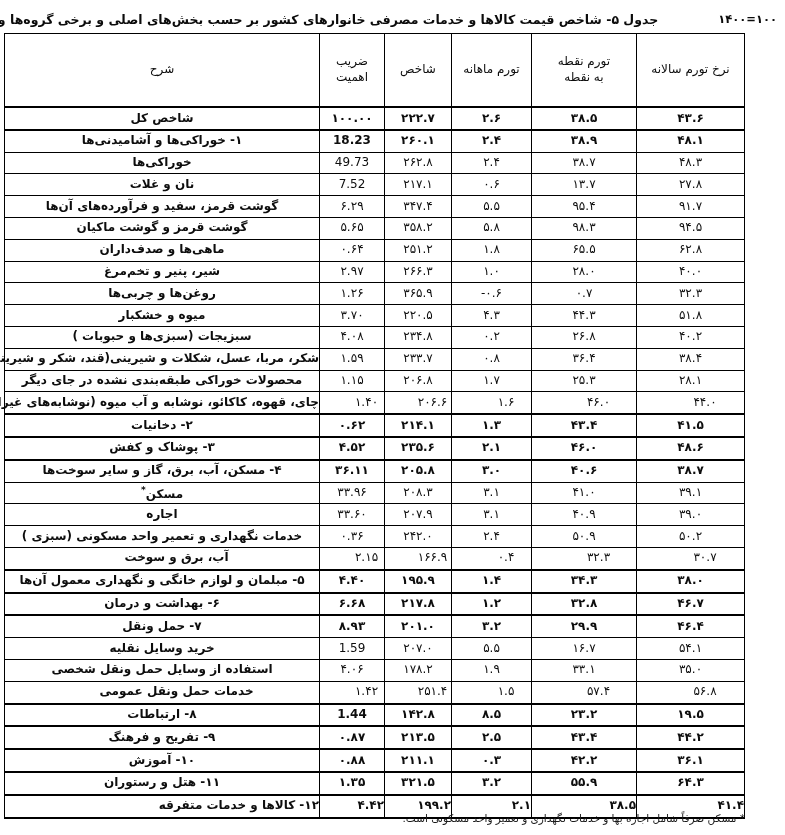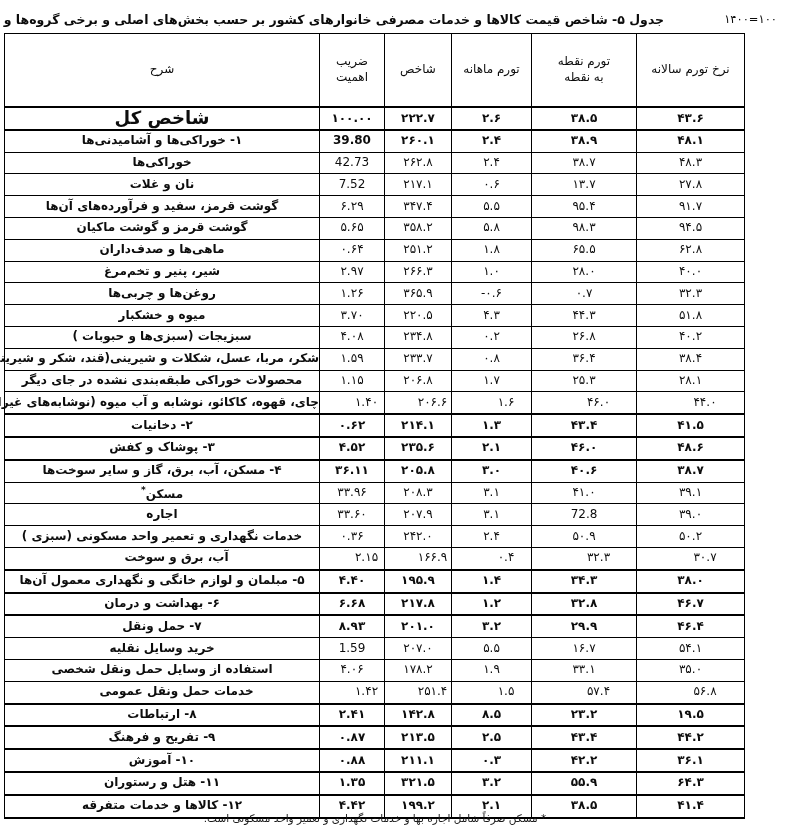--- a/index.html
+++ b/index.html
@@ -41,21 +41,21 @@
     text-align: center;
     font-size: 12.5px;
     font-weight: bold;
     letter-spacing: -0.1px;
     white-space: nowrap;
     color: #0b0b0b;
   }
   .base-note {
     flex: 0 0 auto;
     font-size: 11.5px;
-    font-weight: normal;
+    font-weight: bold;
     direction: ltr;
     unicode-bidi: bidi-override;
     color: #0b0b0b;
     padding-left: 60px;
   }
 
   
   .table-wrap {
     position: absolute;
     top: 33px;
@@ -124,36 +124,36 @@
   tr.major td { font-weight: bold; }
   tr.major td.desc { font-size: 12px; margin-left: 12px; }
   tr.major td { border-top-width: 2px; }
   tr.major-end td { border-bottom-width: 2px; padding-left: 29px; }
 
   tr.total td {
     font-weight: bold;
     border-top-width: 2px;
     border-bottom-width: 2px;
   }
-  tr.total td.desc { font-size: 18px; }
-
-  tr.last-row td { border-bottom-width: 2px; }
+  tr.total td.desc { font-size: 12px; }
+
+  tr.last-row td { border-bottom-width: 2px; text-align: right; }
 
   .star {
     font-size: 9px;
     vertical-align: super;
   }
 
   
   .footnote {
     position: absolute;
     top: 812px;
     right: 40px;
     left: 5px;
-    text-align: center;
+    text-align: right;
     font-size: 10.5px;
     color: #1a1a1a;
   }
 </style>
 </head>
 <body>
 
 <div class="page">
 
   <div class="top-bar">
@@ -202,29 +202,29 @@
             <td class="num">۲.۶</td>
             <td class="num">۲۲۲.۷</td>
             <td class="num">۱۰۰.۰۰</td>
             <td class="desc">شاخص کل</td>
           </tr>
           <tr class="major">
             <td class="num">۴۸.۱</td>
             <td class="num">۳۸.۹</td>
             <td class="num">۲.۴</td>
             <td class="num">۲۶۰.۱</td>
-            <td class="num">39.80</td>
+            <td class="num">18.23</td>
             <td class="desc">۱- خوراکی‌ها و آشامیدنی‌ها</td>
           </tr>
           <tr>
             <td class="num">۴۸.۳</td>
             <td class="num">۳۸.۷</td>
             <td class="num">۲.۴</td>
             <td class="num">۲۶۲.۸</td>
-            <td class="num">42.73</td>
+            <td class="num">49.73</td>
             <td class="desc">خوراکی‌ها</td>
           </tr>
           <tr>
             <td class="num">۲۷.۸</td>
             <td class="num">۱۳.۷</td>
             <td class="num">۰.۶</td>
             <td class="num">۲۱۷.۱</td>
             <td class="num">7.52</td>
             <td class="desc">نان و غلات</td>
           </tr>
@@ -335,21 +335,21 @@
           <tr>
             <td class="num">۳۹.۱</td>
             <td class="num">۴۱.۰</td>
             <td class="num">۳.۱</td>
             <td class="num">۲۰۸.۳</td>
             <td class="num">۳۳.۹۶</td>
             <td class="desc">مسکن<span class="star">*</span></td>
           </tr>
           <tr>
             <td class="num">۳۹.۰</td>
-            <td class="num">72.8</td>
+            <td class="num">۴۰.۹</td>
             <td class="num">۳.۱</td>
             <td class="num">۲۰۷.۹</td>
             <td class="num">۳۳.۶۰</td>
             <td class="desc">اجاره</td>
           </tr>
           <tr>
             <td class="num">۵۰.۲</td>
             <td class="num">۵۰.۹</td>
             <td class="num">۲.۴</td>
             <td class="num">۲۴۲.۰</td>
@@ -410,21 +410,21 @@
             <td class="num">۱.۵</td>
             <td class="num">۲۵۱.۴</td>
             <td class="num">۱.۴۲</td>
             <td class="desc">خدمات حمل ونقل عمومی</td>
           </tr>
           <tr class="major">
             <td class="num">۱۹.۵</td>
             <td class="num">۲۳.۲</td>
             <td class="num">۸.۵</td>
             <td class="num">۱۴۲.۸</td>
-            <td class="num">۲.۴۱</td>
+            <td class="num">1.44</td>
             <td class="desc">۸- ارتباطات</td>
           </tr>
           <tr class="major">
             <td class="num">۴۴.۲</td>
             <td class="num">۴۳.۴</td>
             <td class="num">۲.۵</td>
             <td class="num">۲۱۳.۵</td>
             <td class="num">۰.۸۷</td>
             <td class="desc">۹- تفریح و فرهنگ</td>
           </tr>

